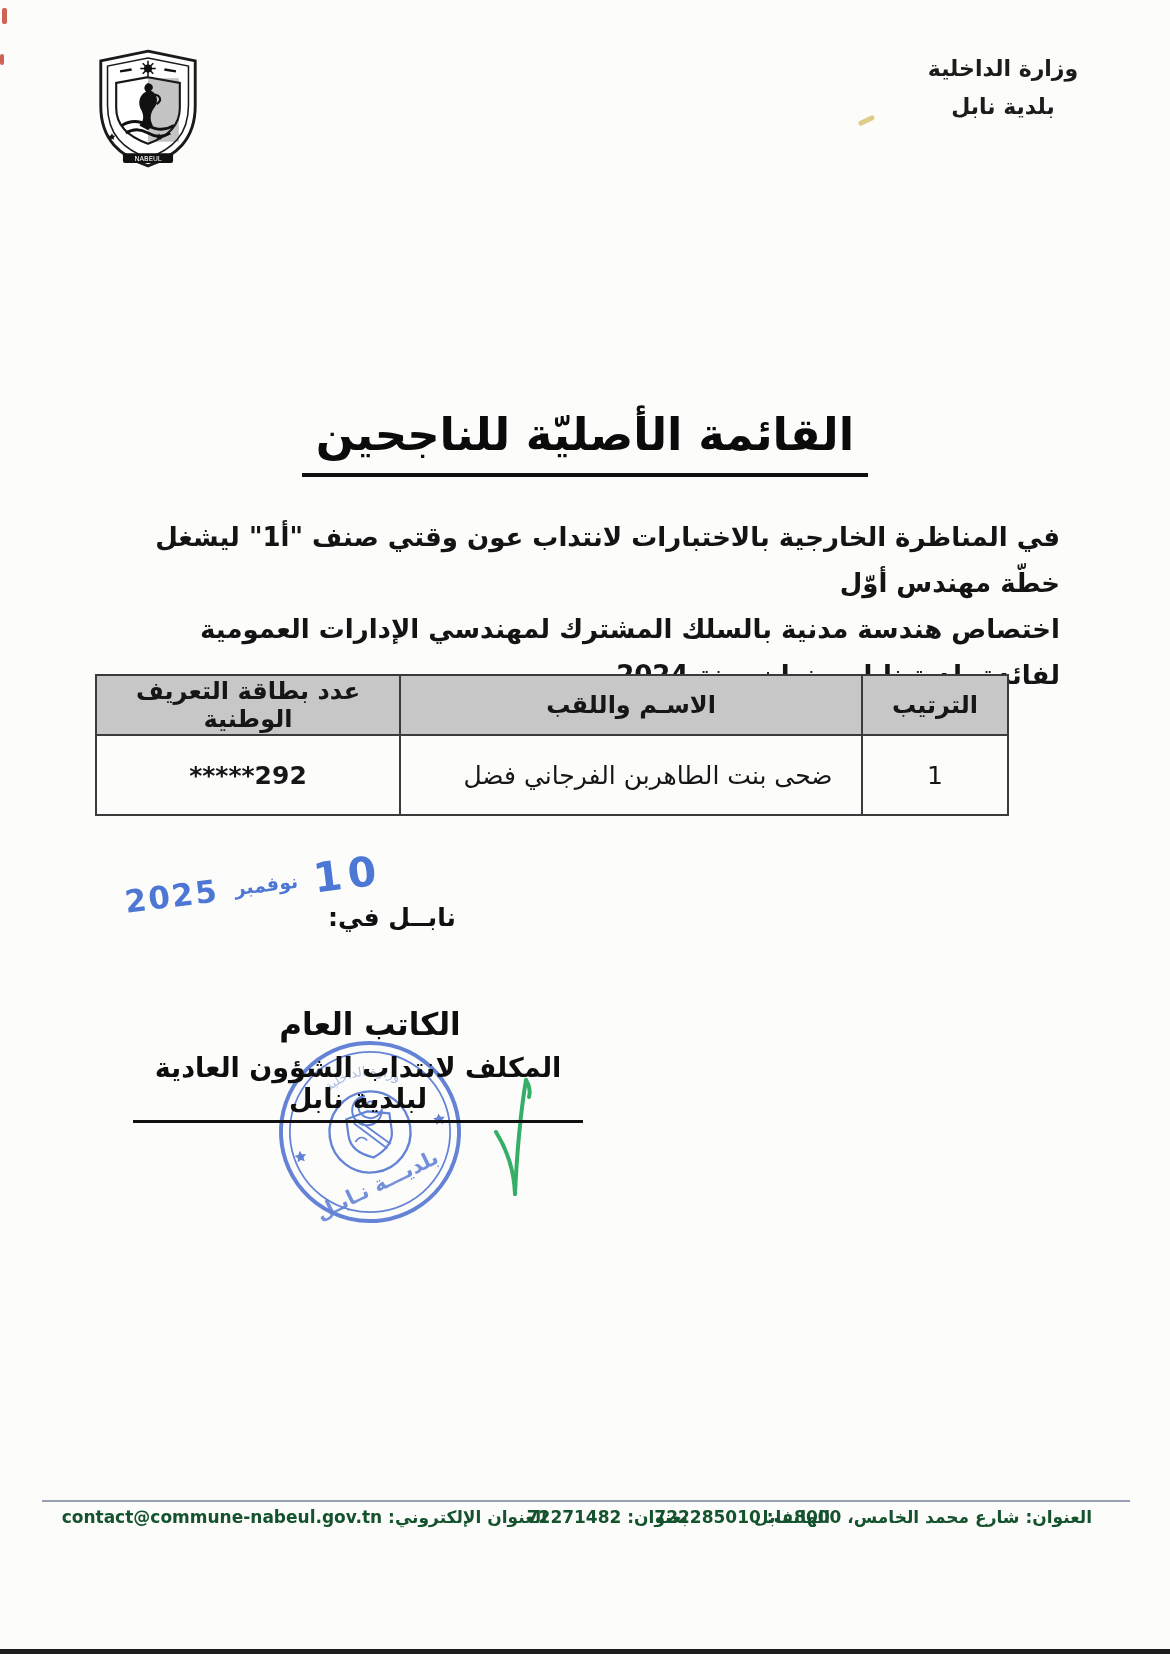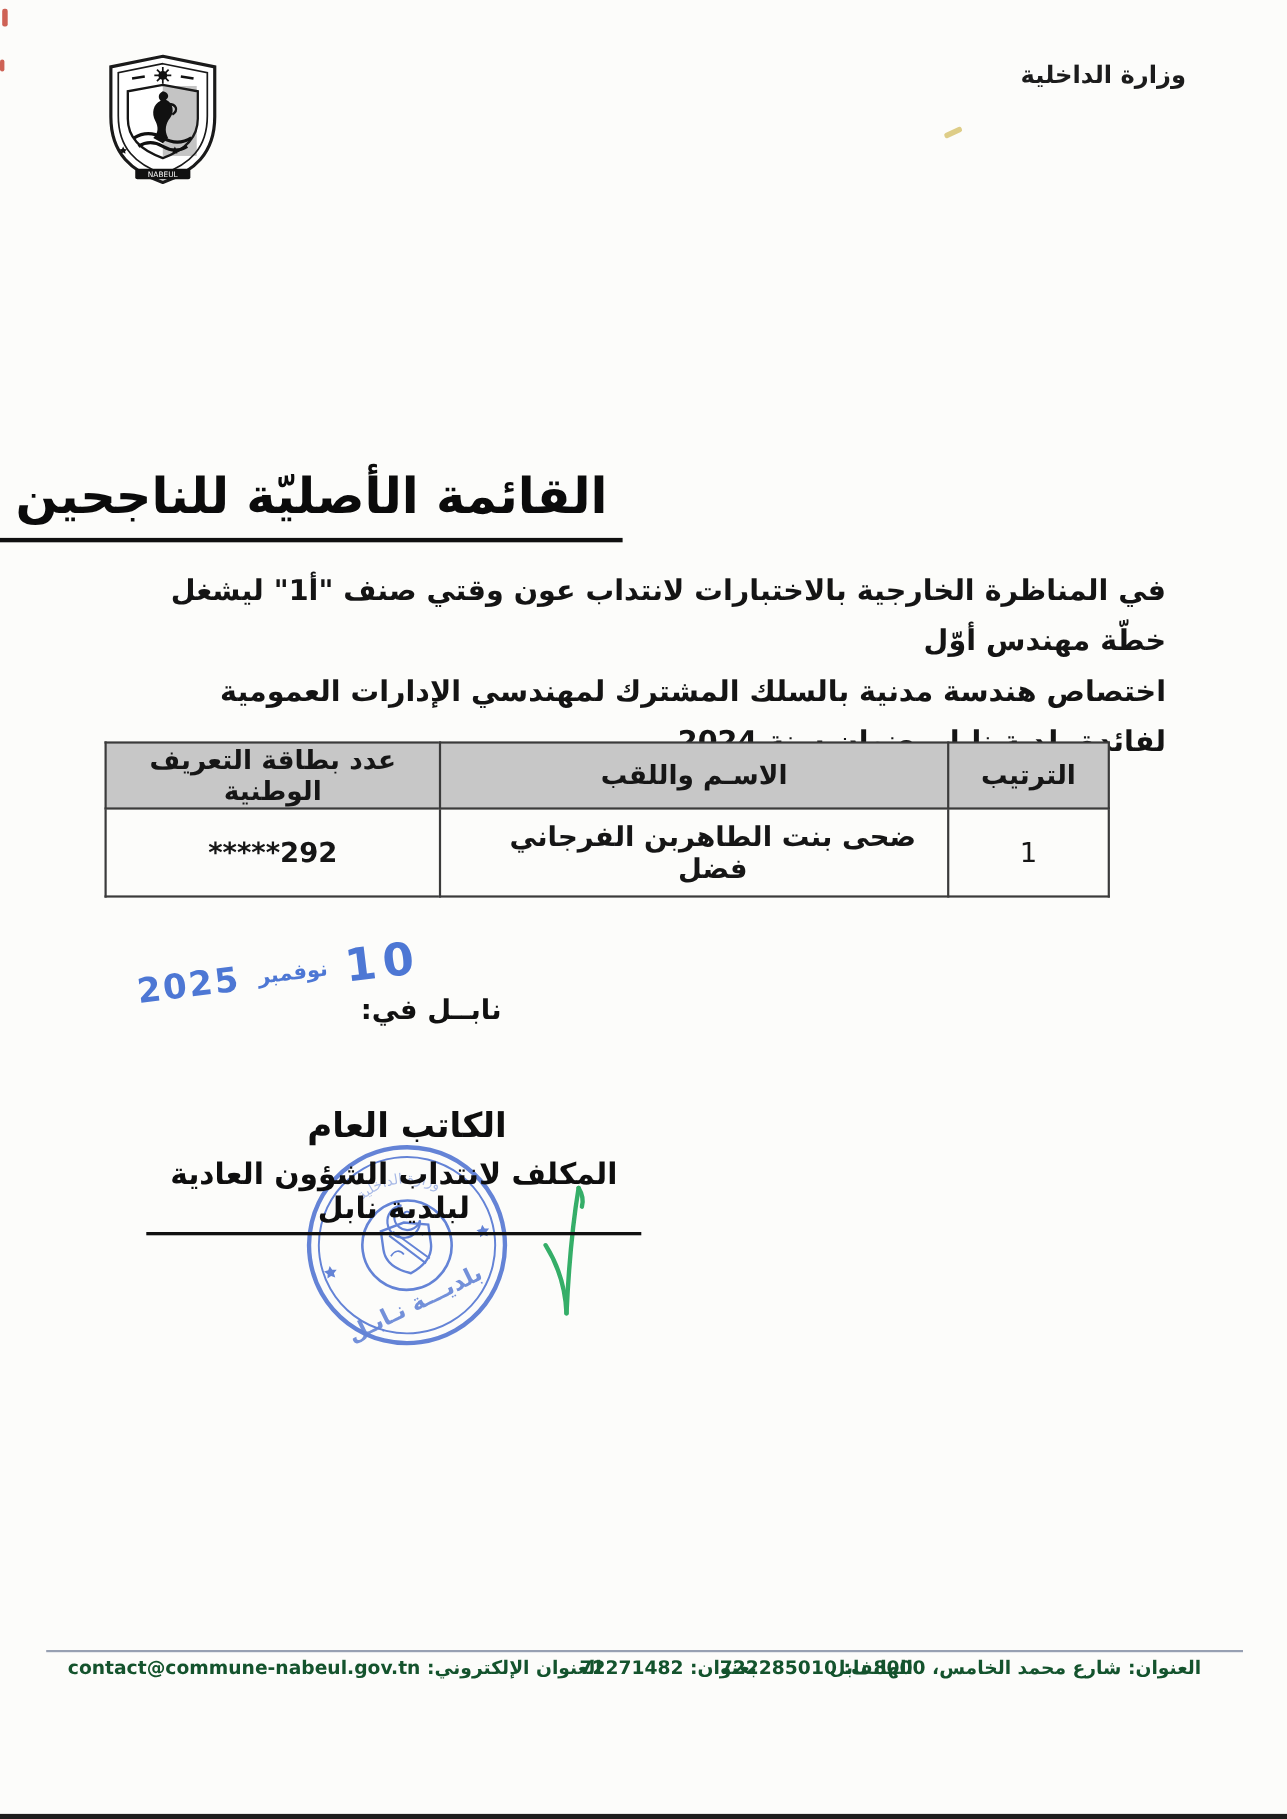--- a/index.html
+++ b/index.html
@@ -6,35 +6,35 @@
   .page{
     position:relative;width:1170px;height:1654px;margin:0 auto;
     background:#fcfcfa;overflow:hidden;
     font-family:"DejaVu Sans",sans-serif;direction:rtl;color:#161616;
   }
   
   .header-right{position:absolute;top:50px;right:52px;width:230px;text-align:center;
     font-size:22px;font-weight:bold;line-height:38px;color:#1c1c1c;}
   .emblem{position:absolute;top:46px;left:95px;width:106px;height:126px;}
   
-  .title-wrap{position:absolute;top:424px;left:0;right:0;text-align:left;}
+  .title-wrap{position:absolute;top:408px;left:0;right:0;text-align:center;}
   .title-wrap .title-text{display:inline-block;font-size:45px;font-weight:900;color:#0b0b0b;
     padding:0 14px 12px 14px;border-bottom:4px solid #101010;letter-spacing:1px;}
   
   .intro{position:absolute;top:514px;left:110px;right:110px;text-align:right;
     font-size:26px;font-weight:bold;line-height:46px;color:#141414;}
   
   table.results{position:absolute;top:674px;left:95px;width:912px;border-collapse:collapse;
     table-layout:fixed;}
   table.results th,table.results td{border:2px solid #3b3b3b;text-align:center;vertical-align:middle;}
   table.results th{background:var(--thead-bg,#c7c7c7);height:54px;font-size:24px;font-weight:bold;}
   table.results td{height:76px;font-size:25px;}
   .col-rank{width:146px;} .col-name{width:462px;} .col-id{width:304px;}
   .cell-rank{font-weight:400;font-size:26px;}
-  .cell-name{font-weight:bold;padding-left:35px;}
+  .cell-name{font-weight:normal;padding-left:35px;}
   .cell-id{font-weight:bold;direction:ltr;border-radius:25px;}
   
   .date-label{position:absolute;top:903px;left:328px;font-size:25px;font-weight:bold;color:#111;}
   .date-stamp{position:absolute;top:862px;left:124px;display:flex;direction:rtl;align-items:center;
     gap:16px;color:var(--date-blue,#3f6cd1);font-weight:bold;transform:rotate(-7deg);opacity:.92;}
   .stamp-day{font-size:41px;letter-spacing:6px;}
   .stamp-month{font-size:19px;}
   .stamp-year{font-size:31px;letter-spacing:2px;}
   
   .sig-line{position:absolute;text-align:center;font-weight:900;color:#0e0e0e;z-index:3;}
@@ -57,20 +57,21 @@
   .art2{left:0;top:54px;width:4px;height:11px;background:#c23b2c;}
   .art3{left:858px;top:118px;width:17px;height:5px;background:#d6c06a;transform:rotate(-25deg);}
 </style>
 </head>
 <body>
 
 <div class="page">
 
   <div class="header-right">
     <div>وزارة الداخلية</div>
+    <div>بلدية نابل</div>
   </div>
 
   <svg class="emblem" viewBox="0 0 110 126">
     <path d="M55 3 L104 13 V60 C104 95 84 112 55 122 C26 112 6 95 6 60 V13 Z" fill="#ffffff" stroke="#1a1a1a" stroke-width="3"></path>
     <path d="M55 10 L97 18.5 V59 C97 90 80 105 55 114 C30 105 13 90 13 59 V18.5 Z" fill="none" stroke="#1a1a1a" stroke-width="1.6"></path>
 
     <g stroke="#111" stroke-width="1.6">
       <circle cx="55" cy="21" r="3.4" fill="#111"></circle>
       <line x1="55" y1="13" x2="55" y2="29"></line>
         <line x1="47" y1="21" x2="63" y2="21"></line>

